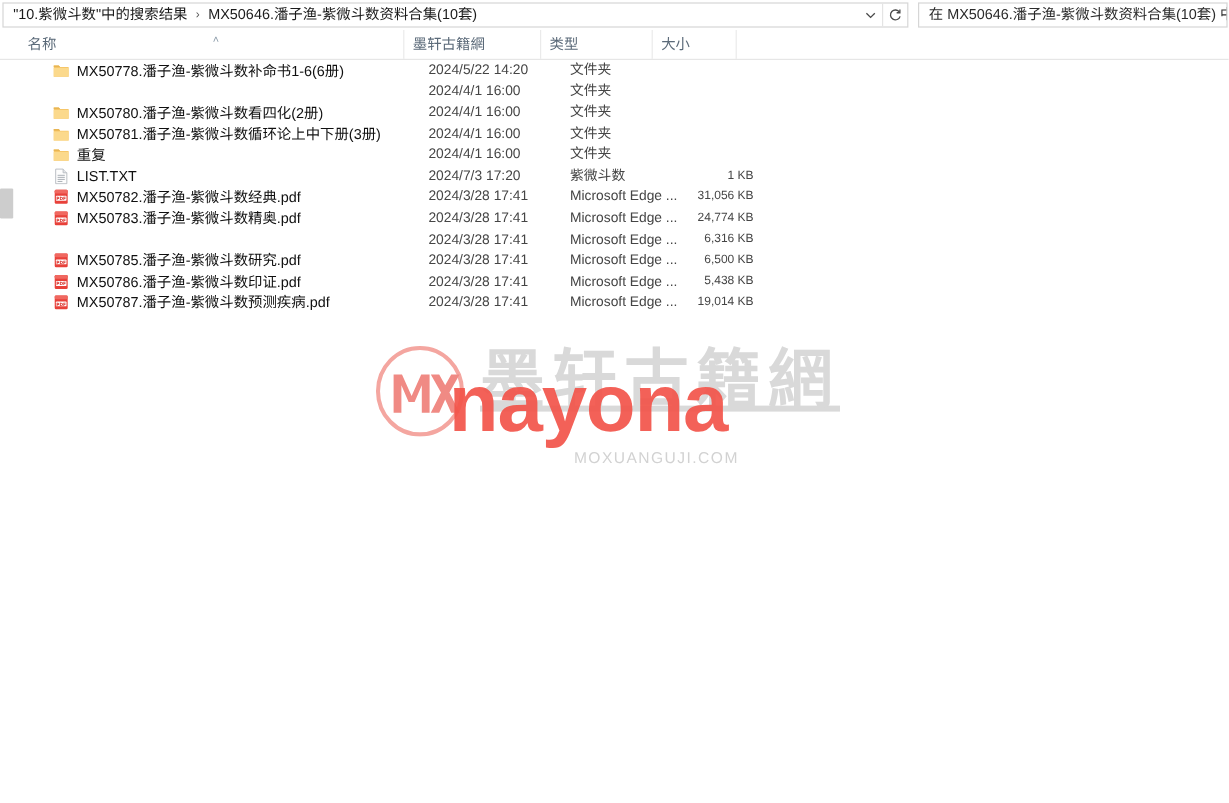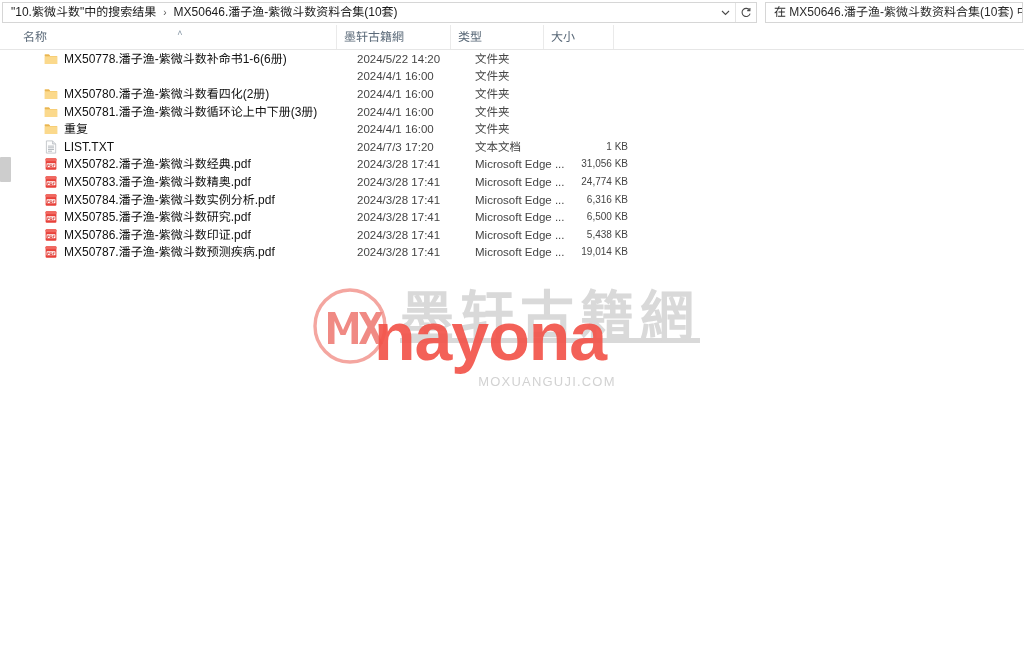--- a/index.html
+++ b/index.html
@@ -404,21 +404,21 @@
               <line x1="4" y1="6.1" x2="10" y2="6.1"></line>
               <line x1="4" y1="7.8" x2="10" y2="7.8"></line>
               <line x1="4" y1="9.5" x2="10" y2="9.5"></line>
               <line x1="4" y1="11.2" x2="8" y2="11.2"></line>
             </g>
           </svg>
         </span>
         <span class="label">LIST.TXT</span>
       </div>
       <div class="c-date">2024/7/3 17:20</div>
-      <div class="c-type">文本文档</div>
+      <div class="c-type">紫微斗数</div>
       <div class="c-size">1 KB</div>
     </div>
     <div class="row">
       <div class="c-name">
         <span class="icon">
           <svg width="14" height="14" viewBox="0 0 14 14">
             <rect x="1.6" y="1.2" width="10.8" height="11.6" rx="1.1" fill="#e8413a"></rect>
             <rect x="1.6" y="1.2" width="10.8" height="3.1" rx="1.1" fill="#f06860"></rect>
             <rect x="2.6" y="6.2" width="8.8" height="4.1" rx="0.6" fill="#ffffff"></rect>
             <text x="7" y="9.7" font-family="DejaVu Sans, sans-serif" font-size="3.6" font-weight="bold" fill="#d8312a" text-anchor="middle">PDF</text>
@@ -440,31 +440,20 @@
             <text x="7" y="9.7" font-family="DejaVu Sans, sans-serif" font-size="3.6" font-weight="bold" fill="#d8312a" text-anchor="middle">PDF</text>
           </svg>
         </span>
         <span class="label">MX50783.潘子渔-紫微斗数精奥.pdf</span>
       </div>
       <div class="c-date">2024/3/28 17:41</div>
       <div class="c-type">Microsoft Edge ...</div>
       <div class="c-size">24,774 KB</div>
     </div>
     <div class="row">
-      <div class="c-name">
-        <span class="icon">
-          <svg width="14" height="14" viewBox="0 0 14 14">
-            <rect x="1.6" y="1.2" width="10.8" height="11.6" rx="1.1" fill="#e8413a"></rect>
-            <rect x="1.6" y="1.2" width="10.8" height="3.1" rx="1.1" fill="#f06860"></rect>
-            <rect x="2.6" y="6.2" width="8.8" height="4.1" rx="0.6" fill="#ffffff"></rect>
-            <text x="7" y="9.7" font-family="DejaVu Sans, sans-serif" font-size="3.6" font-weight="bold" fill="#d8312a" text-anchor="middle">PDF</text>
-          </svg>
-        </span>
-        <span class="label">MX50784.潘子渔-紫微斗数实例分析.pdf</span>
-      </div>
       <div class="c-date">2024/3/28 17:41</div>
       <div class="c-type">Microsoft Edge ...</div>
       <div class="c-size">6,316 KB</div>
     </div>
     <div class="row">
       <div class="c-name">
         <span class="icon">
           <svg width="14" height="14" viewBox="0 0 14 14">
             <rect x="1.6" y="1.2" width="10.8" height="11.6" rx="1.1" fill="#e8413a"></rect>
             <rect x="1.6" y="1.2" width="10.8" height="3.1" rx="1.1" fill="#f06860"></rect>

